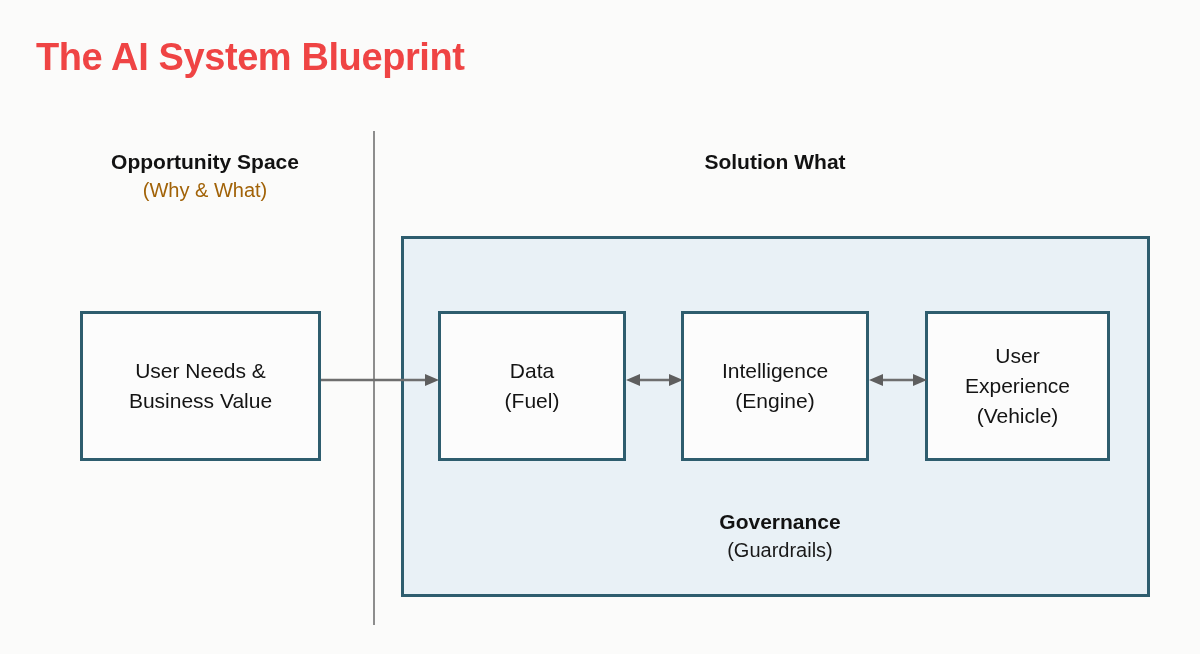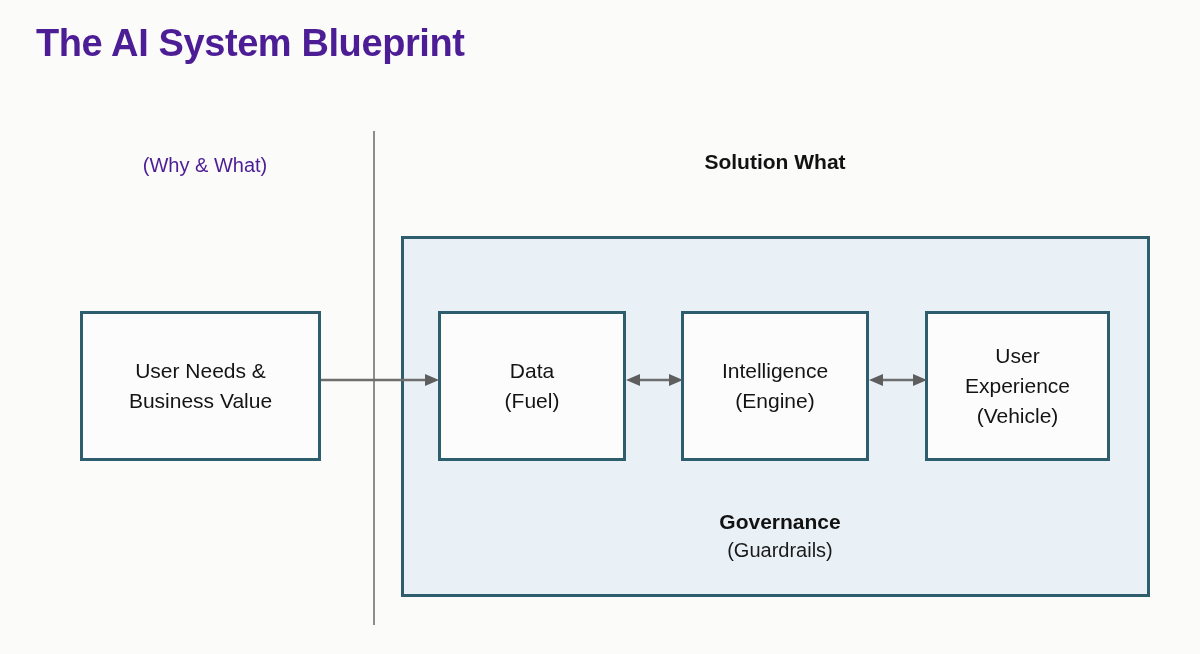--- a/index.html
+++ b/index.html
@@ -17,46 +17,46 @@
   .canvas {
     position: relative;
     width: 1200px;
     height: 654px;
   }
 
   
   .page-title {
     position: absolute;
     left: 36px;
-    top: 22px;
+    top: 36px;
     font-size: 38px;
     font-weight: bold;
     letter-spacing: -0.4px;
-    color: #4c1d95;
+    color: #ef4444;
     white-space: nowrap;
   }
 
   
   .section-heading {
     position: absolute;
     text-align: center;
     line-height: 1.18;
   }
   .section-heading .heading-main {
     display: block;
     font-size: 21px;
     font-weight: bold;
     color: #121212;
     white-space: nowrap;
   }
   .section-heading .heading-sub {
     display: block;
     font-size: 20px;
     font-weight: normal;
-    color: #4c1d95;
+    color: #a16207;
     white-space: nowrap;
     margin-top: 4px;
   }
   #opportunity-heading {
     left: 40px;
     top: 150px;
     width: 330px;
   }
   #solution-heading {
     left: 600px;
@@ -176,20 +176,21 @@
   }
 </style>
 </head>
 <body>
 
 <div class="canvas">
 
   <div class="page-title">The AI System Blueprint</div>
 
   <div class="section-heading" id="opportunity-heading">
+    <span class="heading-main">Opportunity Space</span>
     <span class="heading-sub">(Why &amp; What)</span>
   </div>
 
   <div class="section-heading" id="solution-heading">
     <span class="heading-main">Solution What</span>
   </div>
 
   <div class="divider"></div>
 
   <div class="governance-container">

